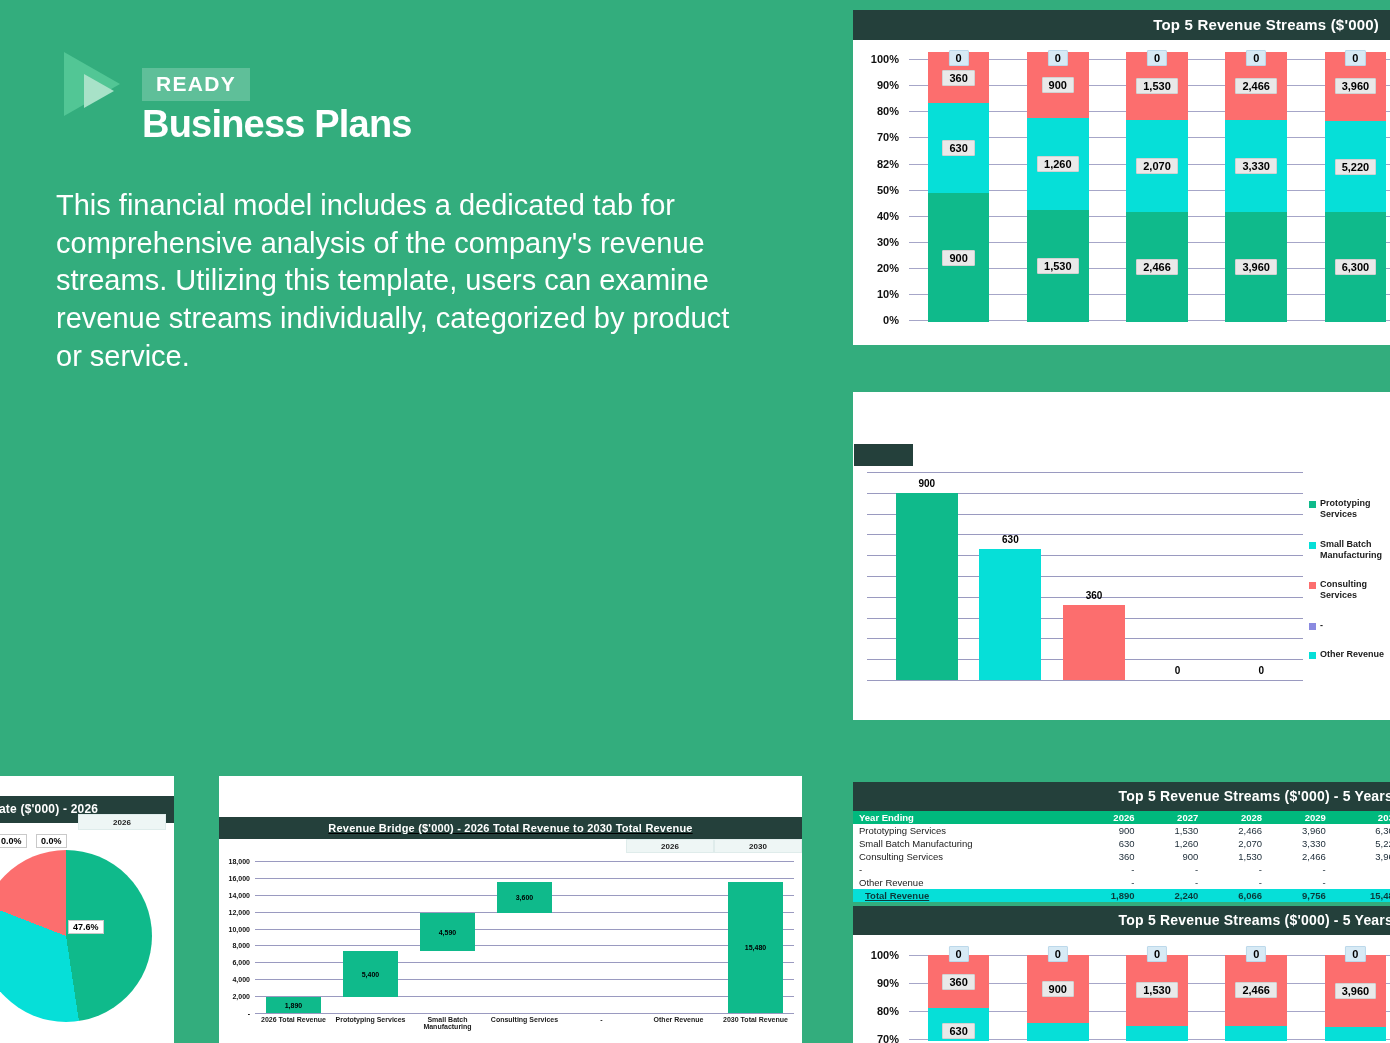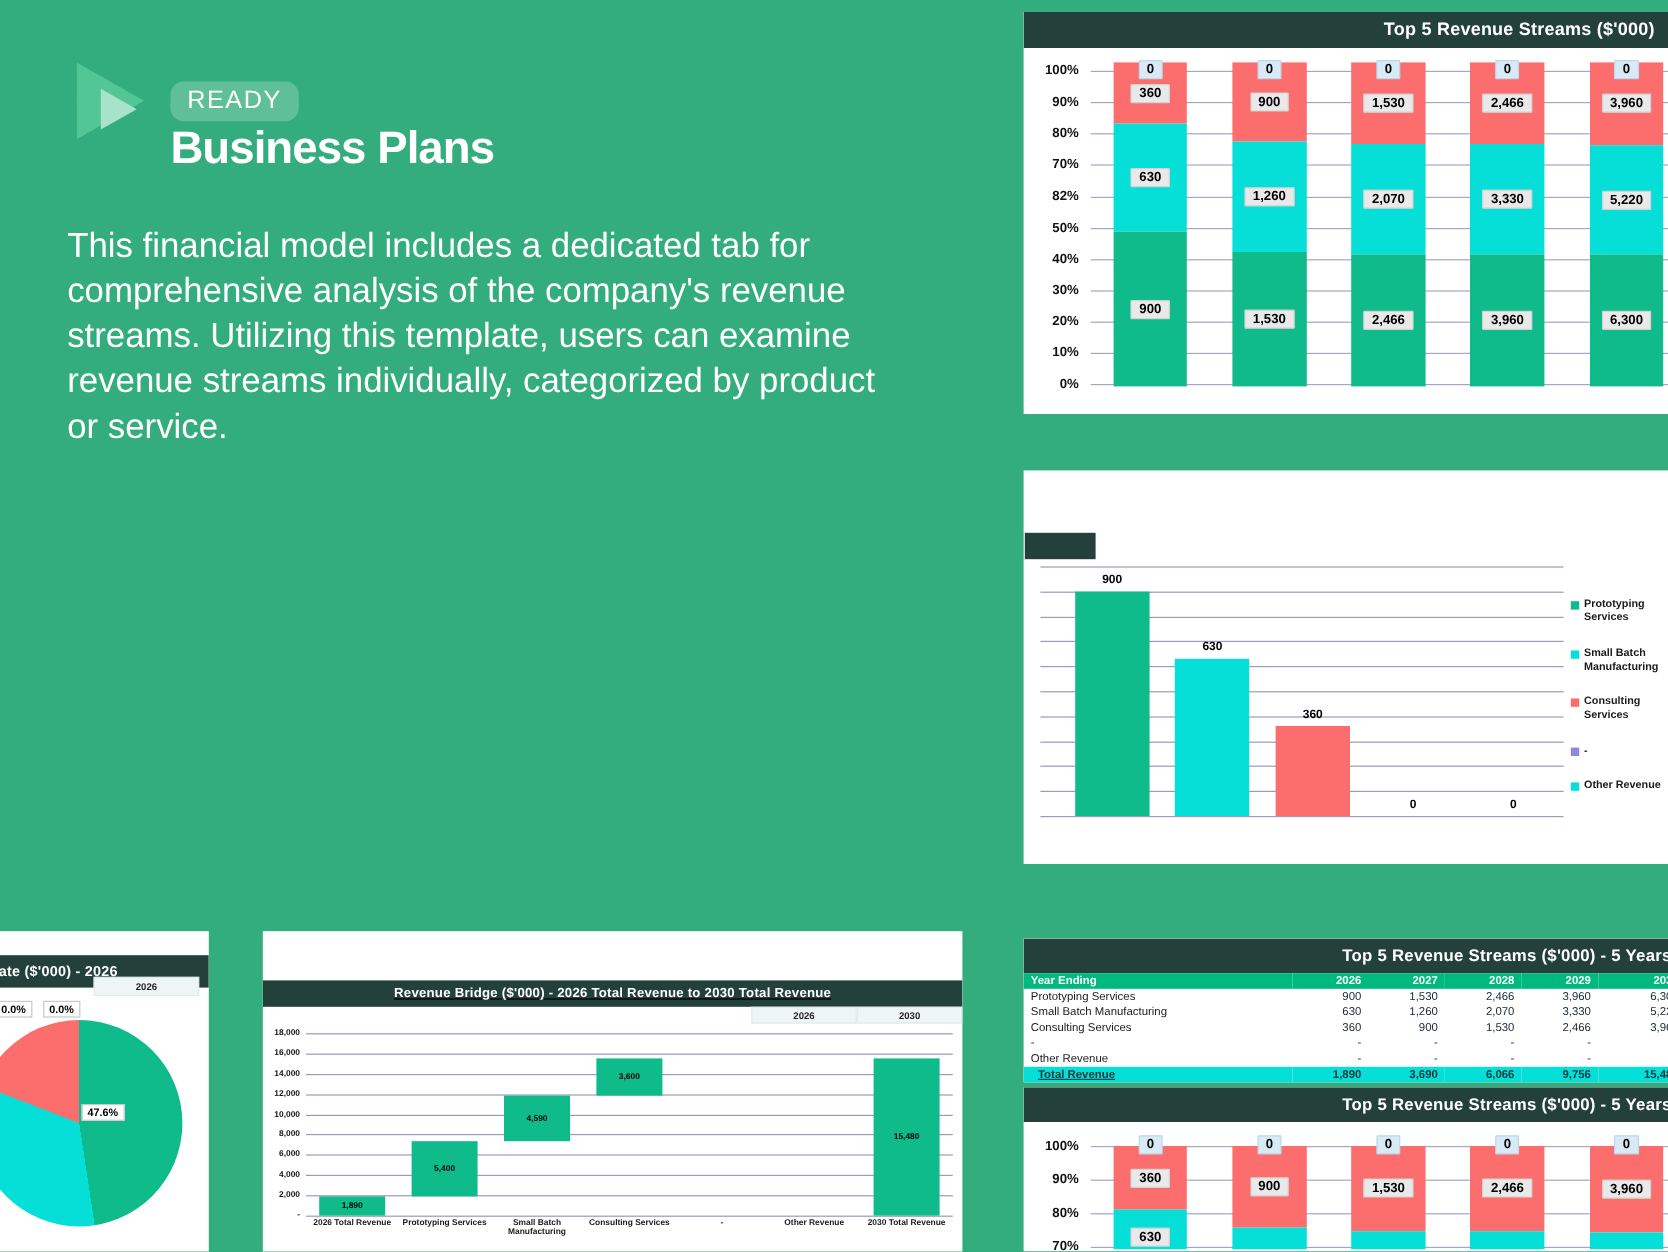--- a/index.html
+++ b/index.html
@@ -28,22 +28,22 @@
     border-bottom: 17px solid transparent;
     border-left: 30px solid #a8e2c8;
   }
   .logo-text { padding-top: 20px; }
   .ready-badge {
     display: inline-block;
     background: rgba(255,255,255,0.22);
     color: #ffffff;
     font-size: 21px; letter-spacing: 1.3px;
     padding: 4px 14px 5px 14px;
-    border-radius: 11px;
-    font-weight: 400;
+    border-radius: 0;
+    font-weight: 700;
   }
   .brand-name {
     color: #ffffff; font-size: 38px; font-weight: bold;
     letter-spacing: -0.8px; margin-top: 4px; line-height: 1.05;
   }
   .hero-title {
     color: #ffffff; font-size: 74px; font-weight: bold;
     letter-spacing: -1.5px; margin-top: 106px; line-height: 1;
   }
   .hero-body {
@@ -508,21 +508,21 @@
           <td class="lbl">Other Revenue</td>
           <td>-</td>
           <td>-</td>
           <td>-</td>
           <td>-</td>
           <td>-</td>
         </tr>
         <tr class="total">
           <td class="lbl">Total Revenue</td>
           <td>1,890</td>
-          <td>3,690</td>
+          <td>2,240</td>
           <td>6,066</td>
           <td>9,756</td>
           <td>15,480</td>
         </tr>
       </tbody>
   </table>
 </div>
 
 <div class="panel" id="panel-bottomchart">
   <div class="xl-title">Top 5 Revenue Streams ($'000) - 5 Years</div>

